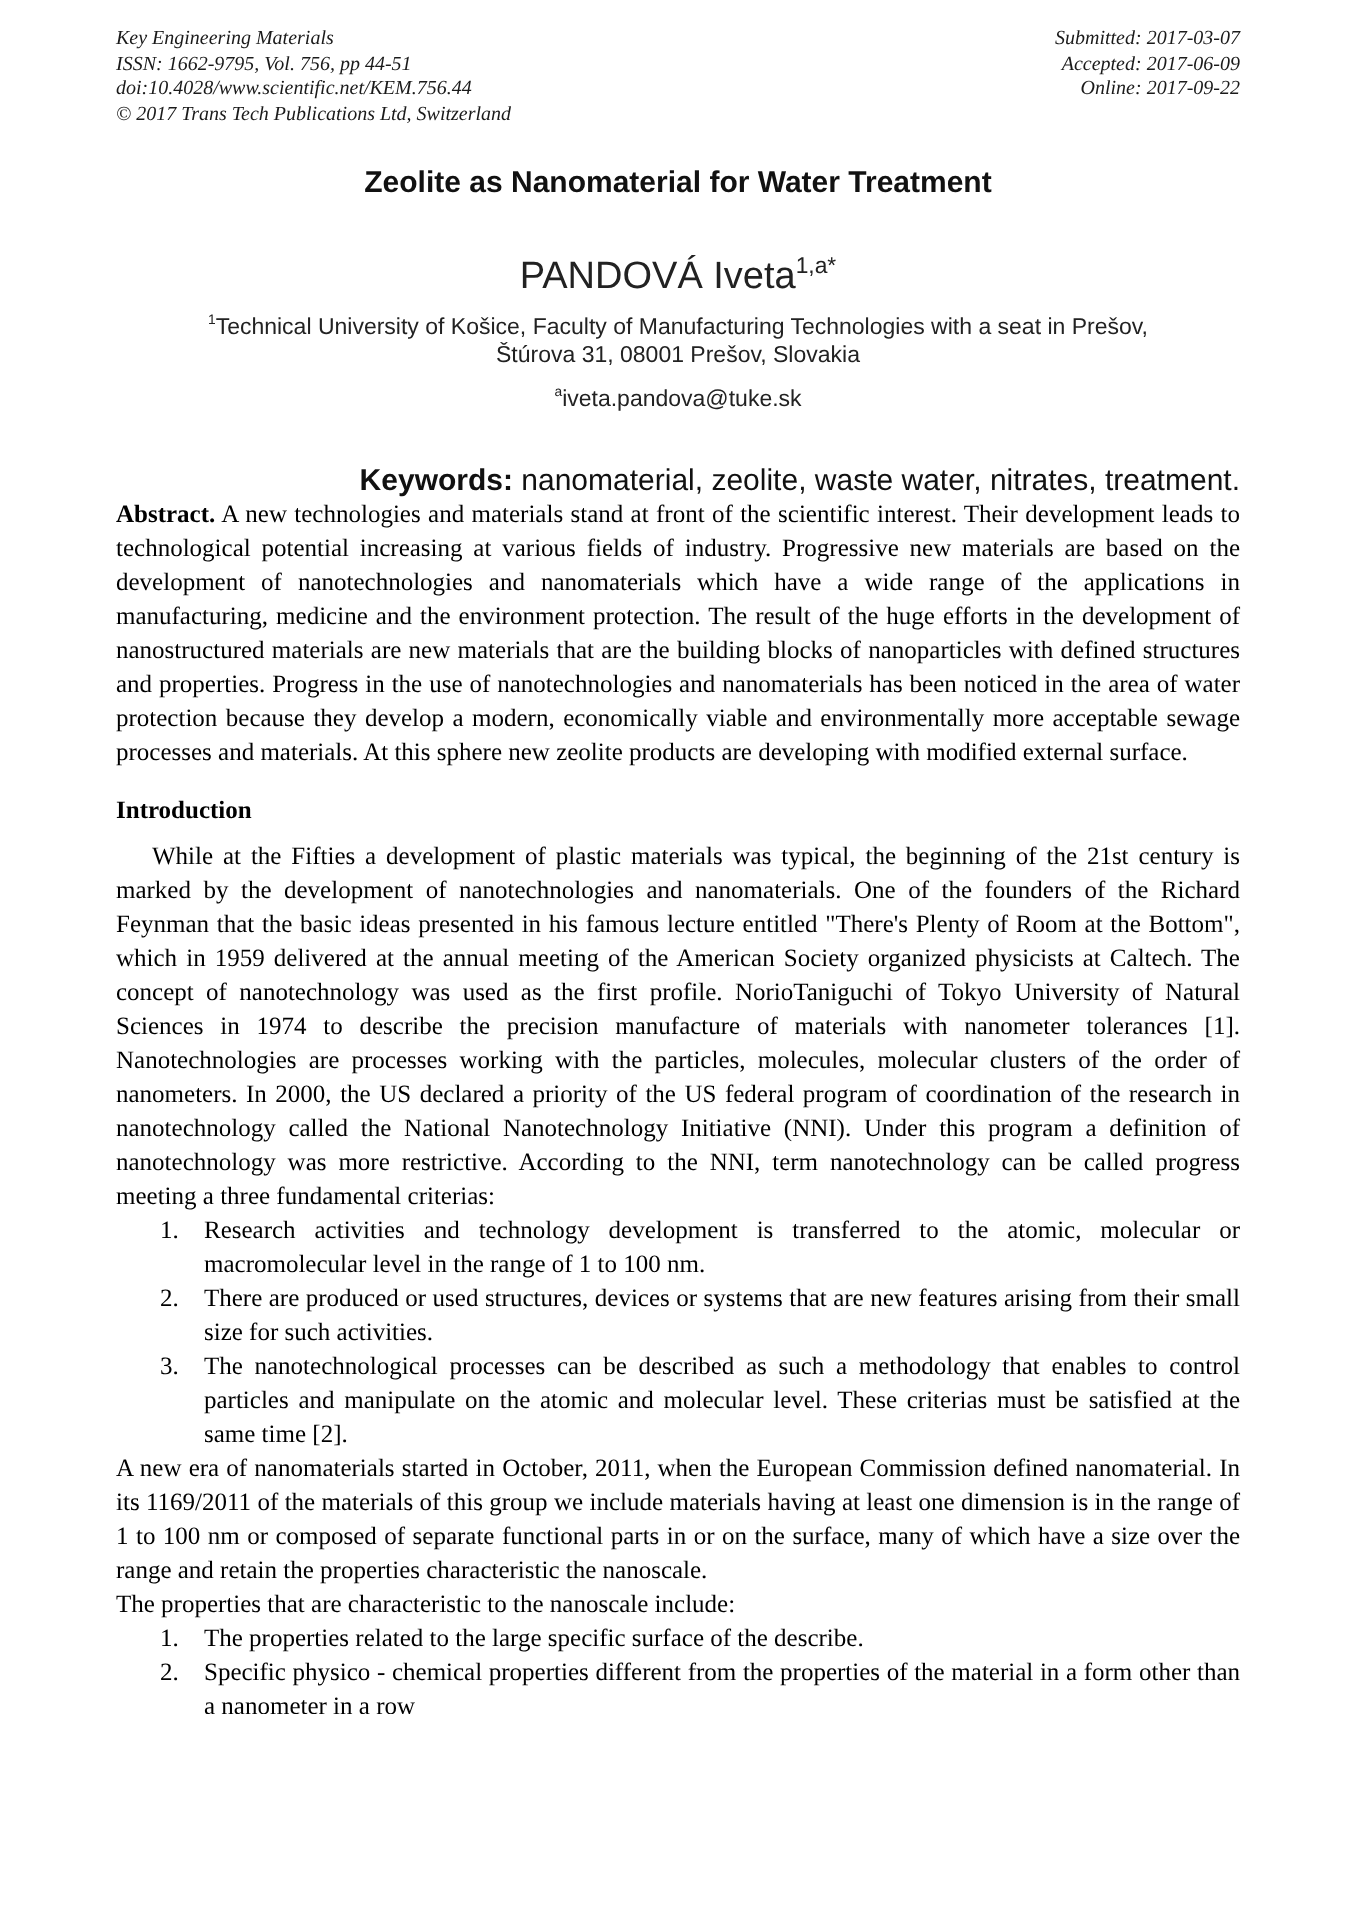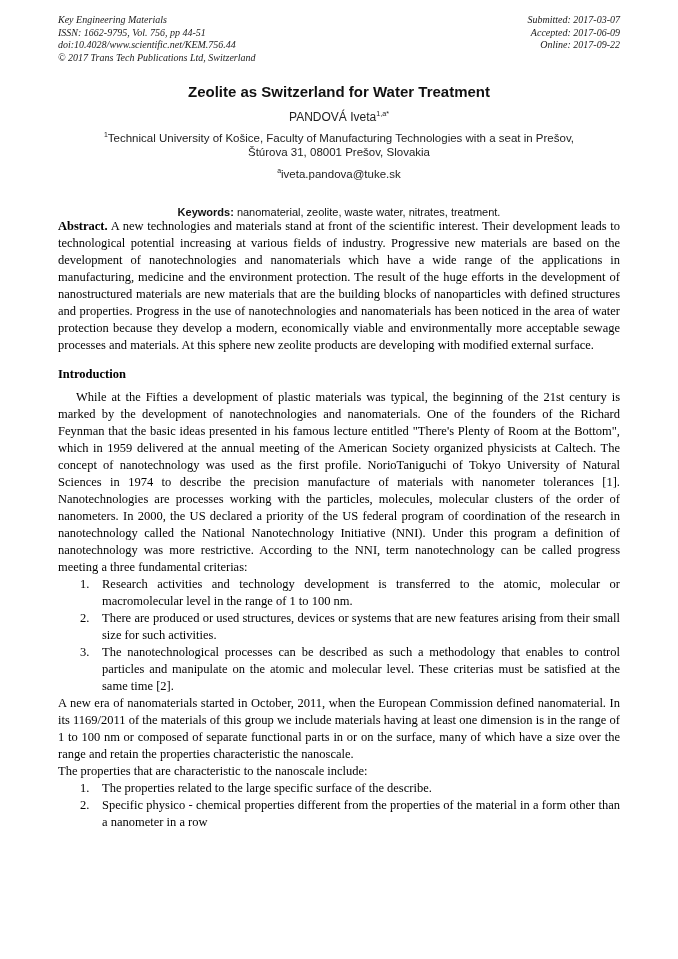--- a/index.html
+++ b/index.html
@@ -30,24 +30,24 @@
   .title {
     margin-top: 18px;
     text-align: center;
     font-family: "Liberation Sans", sans-serif;
     font-weight: bold;
     font-size: 15px;
     line-height: 19px;
     color: #111;
   }
   .author {
-    margin-top: 9px;
+    margin-top: 27px;
     text-align: center;
     font-family: "Liberation Sans", sans-serif;
-    font-size: 12px;
+    font-size: 19px;
     color: #222;
   }
   sup.s { font-size: 0.6em; vertical-align: super; line-height: 0; }
 
   .affiliation {
     margin-top: 7px;
     text-align: center;
     font-family: "Liberation Sans", sans-serif;
     font-size: 11.5px;
     line-height: 14px;
@@ -56,23 +56,23 @@
   .email {
     margin-top: 9px;
     text-align: center;
     font-family: "Liberation Sans", sans-serif;
     font-size: 11.5px;
     color: #222;
   }
 
   .keywords {
     margin-top: 26px;
-    text-align: center;
+    text-align: right;
     font-family: "Liberation Sans", sans-serif;
-    font-size: 11px;
+    font-size: 15px;
     color: #111;
   }
   .keywords .lbl { font-weight: bold; }
 
   
   .body-text {
     font-family: "Liberation Serif", serif;
     font-size: 12.5px;
     line-height: 17px;
     text-align: justify;
@@ -117,21 +117,21 @@
       <div>© 2017 Trans Tech Publications Ltd, Switzerland</div>
     </div>
     <div class="right">
       <div>Submitted: 2017-03-07</div>
       <div>Accepted: 2017-06-09</div>
       <div>Online: 2017-09-22</div>
     </div>
   </div>
 
   <div class="title">
-    <div>Zeolite as Switzerland for Water Treatment</div>
+    <div>Zeolite as Nanomaterial for Water Treatment</div>
   </div>
 
   <div class="author">
     <span>PANDOVÁ Iveta</span><sup class="s">1,a*</sup>
   </div>
 
   <div class="affiliation">
     <div><sup class="s">1</sup><span>Technical University of Košice, Faculty of Manufacturing Technologies with a seat in Prešov,</span></div>
     <div>Štúrova 31, 08001 Prešov, Slovakia</div>
   </div>

